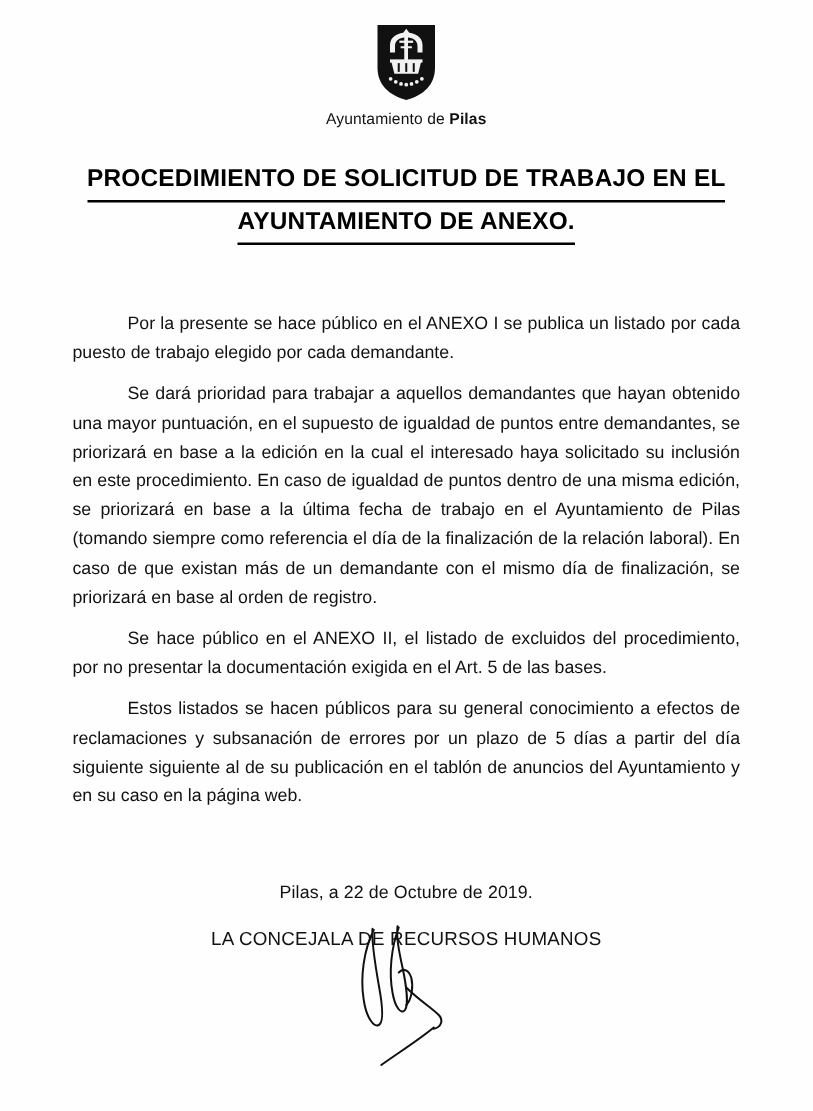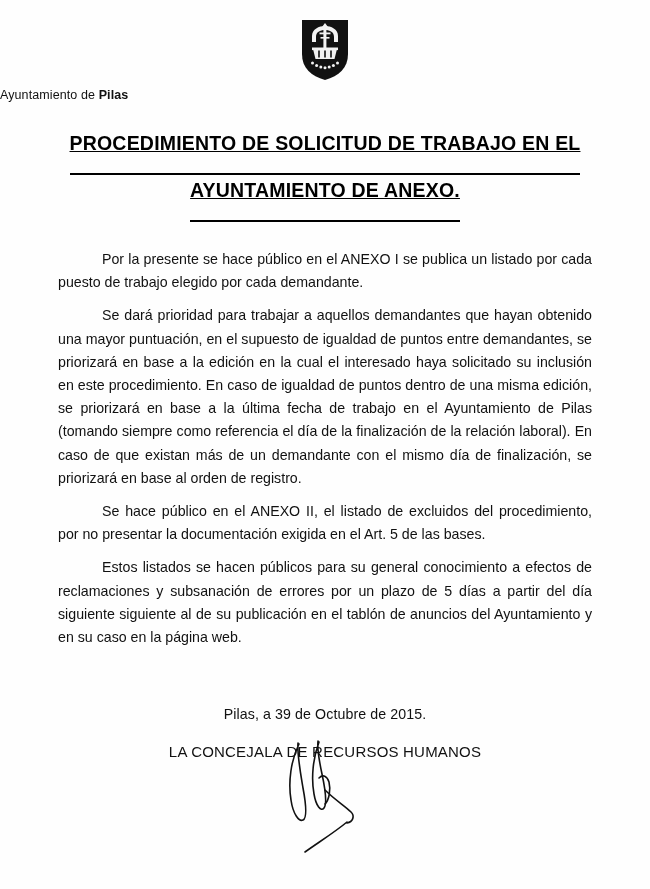--- a/index.html
+++ b/index.html
@@ -19,20 +19,21 @@
   }
 
   .page {
     position: absolute;
     inset: 0;
     background: #fefefe;
   }
 
   
   .header {
+    text-align: center;
     padding-top: 18px;
   }
   .crest {
     width: 52px;
     height: 64px;
     margin: 0 auto;
     display: block;
   }
   .org-line {
     margin-top: 6px;
@@ -52,22 +53,21 @@
     text-align: center;
     font-size: 19.5px;
     font-weight: bold;
     line-height: 31px;
     letter-spacing: 0.2px;
     color: #000;
   }
   .doc-title .tline {
     display: inline-block;
     border-bottom: 2px solid #000;
-    padding-bottom: 14px;
-    text-decoration: underline;
+    padding-bottom: 1px;
   }
 
   
   .body-text {
     position: absolute;
     left: 58px;
     top: 248px;
     width: 534px;
   }
   .para {
@@ -172,21 +172,21 @@
   </h1>
 
   <div class="body-text">
     <p class="para">Por la presente se hace público en el  ANEXO I se publica un listado por cada puesto de trabajo elegido por cada demandante.</p>
     <p class="para">Se dará prioridad para trabajar a aquellos demandantes que hayan obtenido una mayor puntuación, en el supuesto de igualdad de puntos entre demandantes, se priorizará en base a la edición en la cual el interesado haya solicitado su inclusión en este procedimiento. En caso de igualdad de puntos dentro de una misma edición, se priorizará en base a la última fecha de trabajo en el Ayuntamiento de Pilas (tomando siempre como referencia el día de la finalización de la relación laboral). En caso de que existan más de un demandante con el mismo día de finalización, se priorizará en base al orden de registro.</p>
     <p class="para">Se hace público en el ANEXO II, el listado de excluidos del procedimiento, por no presentar la documentación exigida en el Art. 5 de las bases.</p>
     <p class="para">Estos listados se hacen públicos para su general conocimiento a efectos de reclamaciones y subsanación de errores por un plazo de 5 días a partir del día siguiente siguiente al de su publicación en el tablón de anuncios del Ayuntamiento y en su caso en la página web.</p>
   </div>
 
   <div class="sign-block">
-    <div class="sign-date">Pilas, a 39 de Octubre de 2015.</div>
+    <div class="sign-date">Pilas, a 22 de Octubre de 2019.</div>
     <div class="sign-role">LA CONCEJALA DE RECURSOS HUMANOS</div>
 
     <div class="signature-wrap">
       <svg class="signature" viewBox="0 0 180 118" aria-hidden="true">
         <g fill="none" stroke="#111111" stroke-width="1.6" stroke-linecap="round" stroke-linejoin="round">
 
           <path d="M64 6 C56 22 53 44 56 62 C58 76 64 84 68 82 C72 80 71 66 68 50 C65 32 62 16 63 5"></path>
 
           <path d="M84 4 C78 20 76 40 79 56 C81 68 86 74 89 70 C92 66 90 50 87 36 C84 22 82 12 83 3"></path>
 

